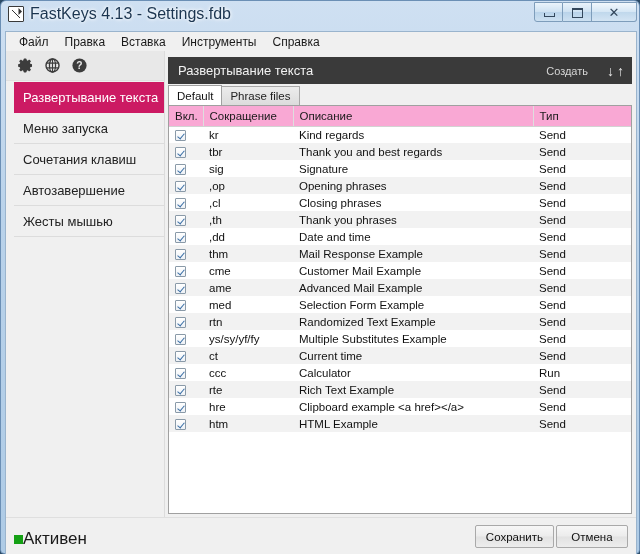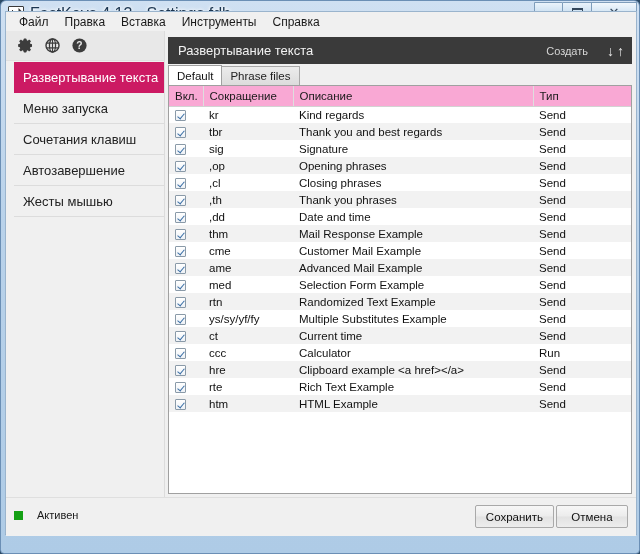--- a/index.html
+++ b/index.html
@@ -21,21 +21,21 @@
     left: 0; top: 0;
     width: 640px; height: 554px;
     box-sizing: border-box;
     background: linear-gradient(180deg,#cfe0f2 0%, #b9d2ea 40%, #aecbe6 100%);
     border: 1px solid #6b8fb5;
     border-radius: 6px 6px 4px 4px;
     padding: 0;
   }
   .frame-inner {
     position: absolute;
-    left: 4px; top: 10px;
+    left: 4px; top: 30px;
     width: 632px; height: 524px;
     box-sizing: border-box;
     background: #f0f0f0;
     border: 1px solid #9ab4cd;
     border-bottom: 1px solid #8fa9c2;
   }
 
   
   .titlebar {
     position: absolute;
@@ -350,22 +350,22 @@
     left: 0; top: 466px;
     width: 630px; height: 38px;
     background: #f0f0f0;
     border-top: 1px solid #dfdfdf;
   }
   .status {
     position: absolute;
     left: 8px; top: 11px;
     display: flex;
     align-items: center;
-    gap: 14px;
-    font-size: 11px;
+    gap: 0;
+    font-size: 17px;
     color: #1a1a1a;
   }
   .status-dot {
     width: 9px; height: 9px;
     background: #14a014;
     display: inline-block;
   }
   .btns {
     position: absolute;
     right: 8px; top: 7px;
@@ -580,28 +580,28 @@
                   <td class="col-type">Send</td>
                 </tr>
                 <tr>
                   <td class="col-en"><span class="cb"></span></td>
                   <td class="col-abbr">ccc</td>
                   <td class="col-desc">Calculator</td>
                   <td class="col-type">Run</td>
                 </tr>
                 <tr>
                   <td class="col-en"><span class="cb"></span></td>
+                  <td class="col-abbr">rte</td>
+                  <td class="col-desc">Rich Text Example</td>
+                  <td class="col-type">Send</td>
+                </tr>
+                <tr>
+                  <td class="col-en"><span class="cb"></span></td>
                   <td class="col-abbr">hre</td>
                   <td class="col-desc">Clipboard example &lt;a href&gt;&lt;/a&gt;</td>
-                  <td class="col-type">Send</td>
-                </tr>
-                <tr>
-                  <td class="col-en"><span class="cb"></span></td>
-                  <td class="col-abbr">rte</td>
-                  <td class="col-desc">Rich Text Example</td>
                   <td class="col-type">Send</td>
                 </tr>
                 <tr>
                   <td class="col-en"><span class="cb"></span></td>
                   <td class="col-abbr">htm</td>
                   <td class="col-desc">HTML Example</td>
                   <td class="col-type">Send</td>
                 </tr>
               </tbody>
           </table>

